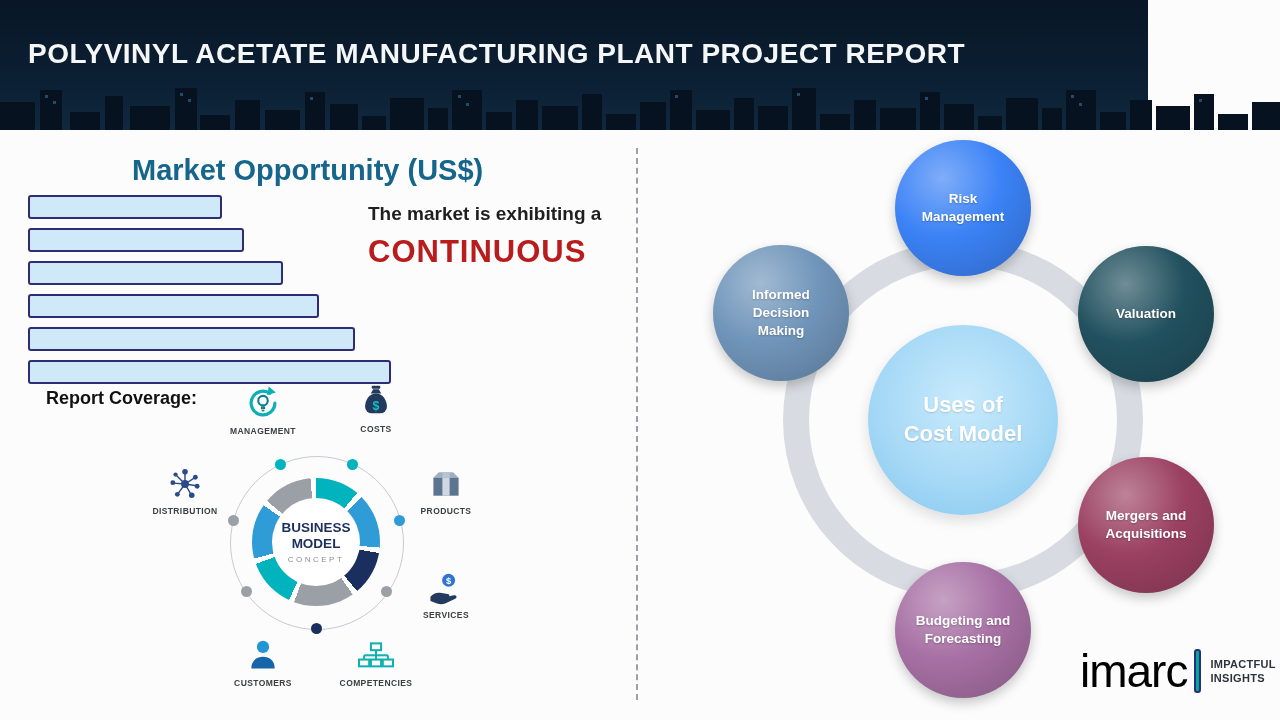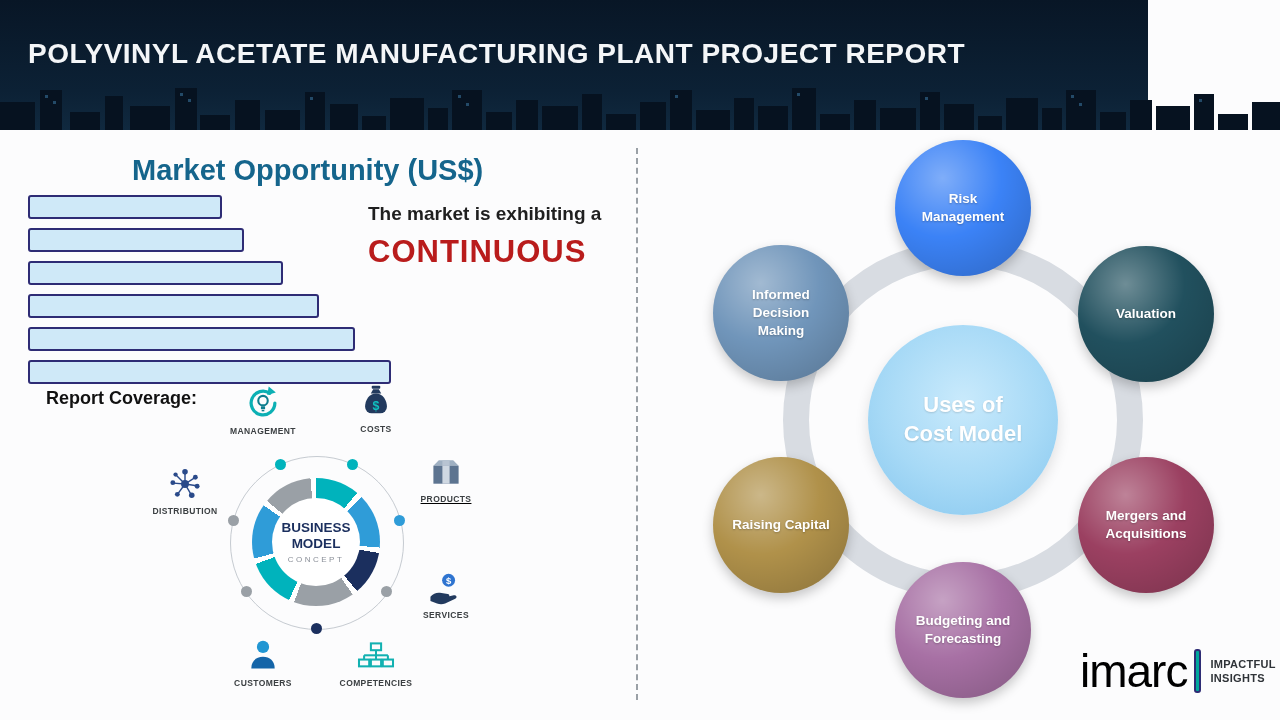--- a/index.html
+++ b/index.html
@@ -223,21 +223,21 @@
           <circle cx="33.5" cy="22.5" r="2.7"></circle>
         <circle cx="27.5" cy="32.5" r="3.1"></circle>
           <circle cx="11.5" cy="31.5" r="2.7"></circle>
         <circle cx="6.5" cy="18.5" r="2.7"></circle>
           <circle cx="9.5" cy="9.5" r="2.4"></circle>
       </g>
     </svg>
     <span class="lbl">DISTRIBUTION</span>
   </div>
 
-  <div class="bm-item" style="left:400px;top:454px;text-decoration:underline;">
+  <div class="bm-item" style="left:400px;top:466px;">
     <svg viewBox="0 0 40 40" width="36" height="36">
       <path d="M6 13l6-6h16l6 6z" fill="#9fb0c2"></path>
       <rect x="6" y="13" width="28" height="20" fill="#5d7490"></rect>
       <rect x="16" y="13" width="8" height="20" fill="#cfd8e2"></rect>
       <rect x="16" y="7.5" width="8" height="5.5" fill="#b8c4d2"></rect>
     </svg>
     <span class="lbl">PRODUCTS</span>
   </div>
 
 
@@ -285,23 +285,20 @@
   </div>
   <div class="sat sat-valuation" style="background-color: rgb(33, 80, 94);">
     <span>Valuation</span>
   </div>
   <div class="sat sat-mergers" style="background-color: rgb(155, 64, 97);">
     <span>Mergers and Acquisitions</span>
   </div>
   <div class="sat sat-budgeting" style="background-color: rgb(167, 112, 164);">
     <span>Budgeting and Forecasting</span>
   </div>
-  <div class="sat sat-raising" style="background-color: rgb(176, 145, 74);">
-    <span>Raising Capital</span>
-  </div>
   <div class="sat sat-informed" style="background-color: rgb(112, 149, 186);">
     <span>Informed Decision Making</span>
   </div>
 
   <div class="logo">
     <span class="word">imarc</span>
     <span class="bar"></span>
     <span class="tag">
       <span>IMPACTFUL</span>
       <span>INSIGHTS</span>

